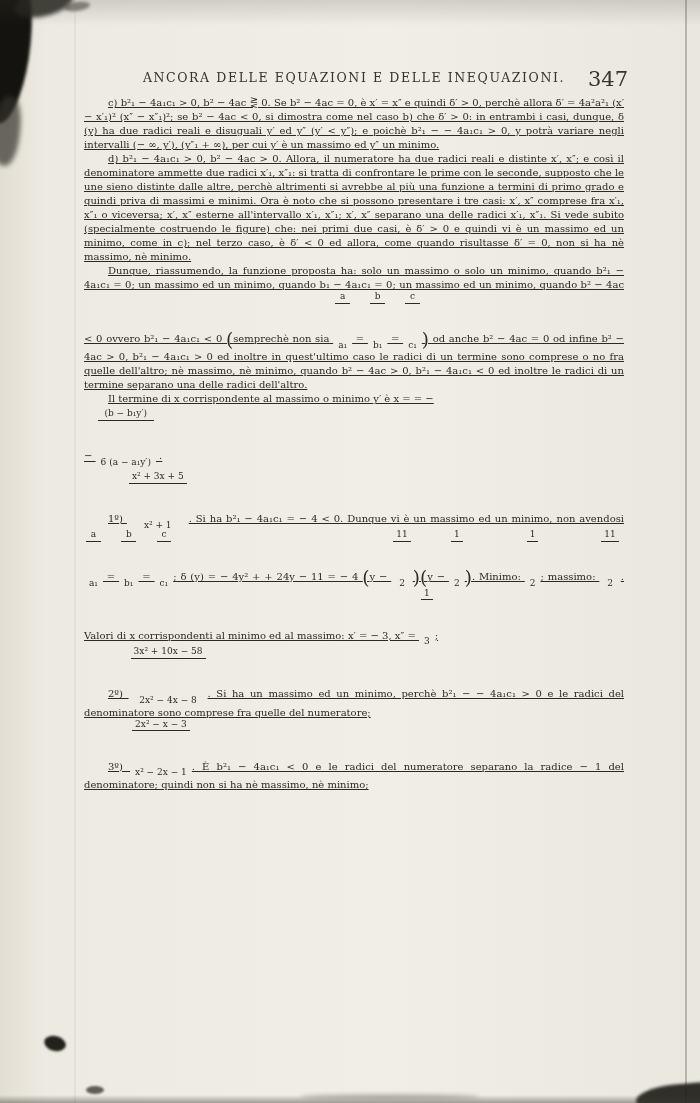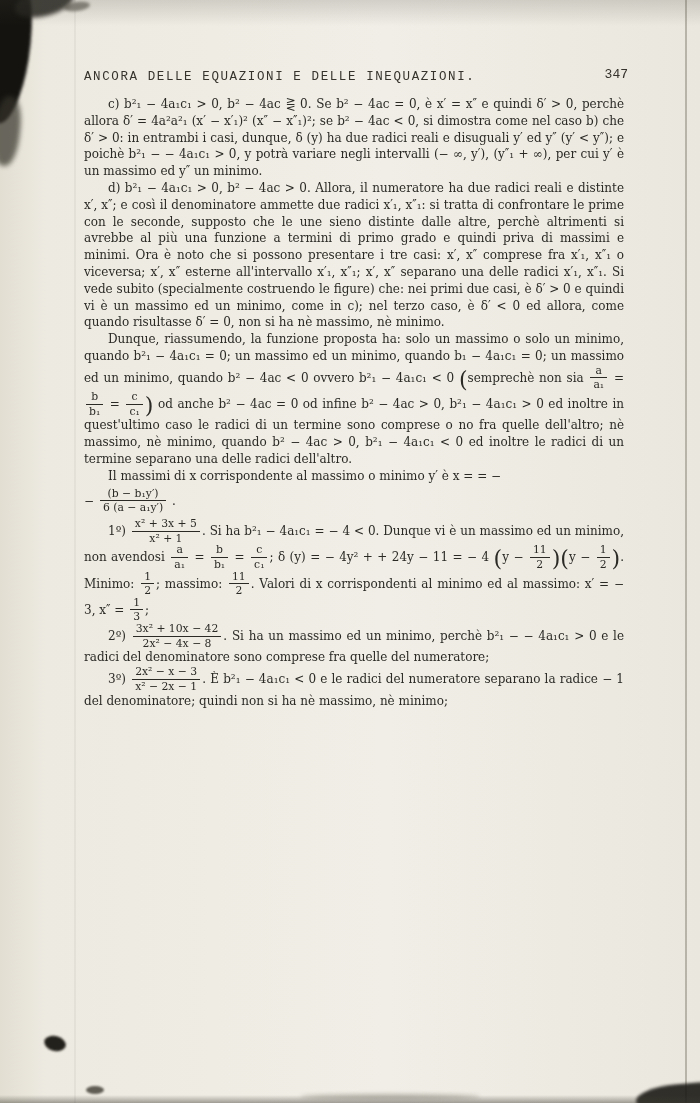--- a/index.html
+++ b/index.html
@@ -8,38 +8,38 @@
     background:linear-gradient(90deg,#e2ded2 0px,#edeae1 45px,#f0eee6 55%,#eae7de 100%);
     font-family:"DejaVu Serif","Liberation Serif","DejaVu Sans",serif;
     color:#2b2a25;
   }
   .page::after{ 
     content:"";position:absolute;left:0;top:0;width:100%;height:26px;
     background:linear-gradient(180deg,rgba(70,68,60,.18),rgba(70,68,60,0));
     pointer-events:none;
   }
   .running-head{
-    position:absolute;left:84px;top:70px;width:540px;
-    font-size:12.5px;letter-spacing:1.6px;color:#35332c;font-family:Liberation Mono, monospace;
+    position:absolute;left:84px;top:70px;width:540px;text-align:center;
+    font-size:12.5px;letter-spacing:1.6px;color:#35332c;
   }
   .running-head .pageno{
-    position:absolute;right:-4px;top:-3px;font-size:13px;letter-spacing:0;
+    position:absolute;right:-4px;top:-3px;font-size:21px;letter-spacing:0;
   }
   .content{
     position:absolute;left:84px;top:96px;width:540px;
-    font-size:12px;line-height:1.40;text-align:justify;
+    font-size:10px;line-height:1.40;text-align:justify;text-decoration:underline;
   }
   .content p{margin:0;text-indent:24px;}
   p.display-math{text-indent:0;margin:3px 0 4px 0;text-align:left;}
   .frac{
     display:inline-block;vertical-align:-0.62em;text-align:center;
     line-height:1.08;font-size:0.90em;margin:0 2px;text-indent:0;
   }
   .frac .num{display:block;padding:0 3px 1px;border-bottom:1px solid #2b2a25;}
-  .frac .den{display:block;padding:1px 3px 0;}
+  .frac .den{display:block;padding:1px 3px 0;margin-top:36px;}
   .big-paren{font-size:1.85em;vertical-align:-0.22em;line-height:0;}
   
   .artifact{position:absolute;pointer-events:none;}
   .a-corner{left:-14px;top:-26px;width:44px;height:150px;background:#14130f;
     border-radius:38% 55% 45% 50%;transform:rotate(9deg);filter:blur(1.5px);}
   .a-corner2{left:14px;top:-10px;width:60px;height:26px;background:#23221c;
     border-radius:50%;transform:rotate(-14deg);filter:blur(2px);opacity:.85;}
   .a-corner3{left:-6px;top:96px;width:26px;height:70px;background:#35332a;
     border-radius:45%;transform:rotate(6deg);filter:blur(2.5px);opacity:.7;}
   .a-topspeck{left:64px;top:2px;width:26px;height:9px;background:#4a483e;
@@ -76,20 +76,20 @@
 
   <div class="running-head">
     <span>ANCORA DELLE EQUAZIONI E DELLE INEQUAZIONI.</span>
     <span class="pageno">347</span>
   </div>
 
   <div class="content">
     <p>c) b²₁ − 4a₁c₁ &gt; 0, b² − 4ac ⋛ 0. Se b² − 4ac = 0, è x′ = x″ e quindi δ′ &gt; 0, perchè allora δ′ = 4a²a²₁ (x′ − x′₁)² (x″ − x″₁)²; se b² − 4ac &lt; 0, si dimostra come nel caso b) che δ′ &gt; 0: in entrambi i casi, dunque, δ (y) ha due radici reali e disuguali y′ ed y″ (y′ &lt; y″); e poichè b²₁ − − 4a₁c₁ &gt; 0, y potrà variare negli intervalli (− ∞, y′), (y″₁ + ∞), per cui y′ è un massimo ed y″ un minimo.</p>
     <p>d) b²₁ − 4a₁c₁ &gt; 0, b² − 4ac &gt; 0. Allora, il numeratore ha due radici reali e distinte x′, x″; e così il denominatore ammette due radici x′₁, x″₁: si tratta di confrontare le prime con le seconde, supposto che le une sieno distinte dalle altre, perchè altrimenti si avrebbe al più una funzione a termini di primo grado e quindi priva di massimi e minimi. Ora è noto che si possono presentare i tre casi: x′, x″ comprese fra x′₁, x″₁ o viceversa; x′, x″ esterne all'intervallo x′₁, x″₁; x′, x″ separano una delle radici x′₁, x″₁. Si vede subito (specialmente costruendo le figure) che: nei primi due casi, è δ′ &gt; 0 e quindi vi è un massimo ed un minimo, come in c); nel terzo caso, è δ′ &lt; 0 ed allora, come quando risultasse δ′ = 0, non si ha nè massimo, nè minimo.</p>
     <p>Dunque, riassumendo, la funzione proposta ha: solo un massimo o solo un minimo, quando b²₁ − 4a₁c₁ = 0; un massimo ed un minimo, quando b₁ − 4a₁c₁ = 0; un massimo ed un minimo, quando b² − 4ac &lt; 0 ovvero b²₁ − 4a₁c₁ &lt; 0 <span class="big-paren">(</span>semprechè non sia <span class="frac"><span class="num">a</span><span class="den">a₁</span></span> = <span class="frac"><span class="num">b</span><span class="den">b₁</span></span> = <span class="frac"><span class="num">c</span><span class="den">c₁</span></span><span class="big-paren">)</span> od anche b² − 4ac = 0 od infine b² − 4ac &gt; 0, b²₁ − 4a₁c₁ &gt; 0 ed inoltre in quest'ultimo caso le radici di un termine sono comprese o no fra quelle dell'altro; nè massimo, nè minimo, quando b² − 4ac &gt; 0, b²₁ − 4a₁c₁ &lt; 0 ed inoltre le radici di un termine separano una delle radici dell'altro.</p>
-    <p>Il massimi di x corrispondente al massimo o minimo y′ è x = = −</p>
+    <p>Il termine di x corrispondente al massimo o minimo y′ è x = = −</p>
     <p class="display-math">− <span class="frac"><span class="num">(b − b₁y′)</span><span class="den">6 (a − a₁y′)</span></span> .</p>
     <p>1º) <span class="frac"><span class="num">x² + 3x + 5</span><span class="den">x² + 1</span></span>. Si ha b²₁ − 4a₁c₁ = − 4 &lt; 0. Dunque vi è un massimo ed un minimo, non avendosi <span class="frac"><span class="num">a</span><span class="den">a₁</span></span> = <span class="frac"><span class="num">b</span><span class="den">b₁</span></span> = <span class="frac"><span class="num">c</span><span class="den">c₁</span></span>; δ (y) = − 4y² + + 24y − 11 = − 4 <span class="big-paren">(</span>y − <span class="frac"><span class="num">11</span><span class="den">2</span></span><span class="big-paren">)</span><span class="big-paren">(</span>y − <span class="frac"><span class="num">1</span><span class="den">2</span></span><span class="big-paren">)</span>. Minimo: <span class="frac"><span class="num">1</span><span class="den">2</span></span>; massimo: <span class="frac"><span class="num">11</span><span class="den">2</span></span>. Valori di x corrispondenti al minimo ed al massimo: x′ = − 3, x″ = <span class="frac"><span class="num">1</span><span class="den">3</span></span>;</p>
-    <p>2º) <span class="frac"><span class="num">3x² + 10x − 42</span><span class="den">2x² − 4x − 8</span></span>. Si ha un massimo ed un minimo, perchè b²₁ − − 4a₁c₁ &gt; 0 e le radici del denominatore sono comprese fra quelle del numeratore;</p>
+    <p>2º) <span class="frac"><span class="num">3x² + 10x − 58</span><span class="den">2x² − 4x − 8</span></span>. Si ha un massimo ed un minimo, perchè b²₁ − − 4a₁c₁ &gt; 0 e le radici del denominatore sono comprese fra quelle del numeratore;</p>
     <p>3º) <span class="frac"><span class="num">2x² − x − 3</span><span class="den">x² − 2x − 1</span></span>. È b²₁ − 4a₁c₁ &lt; 0 e le radici del numeratore separano la radice − 1 del denominatore; quindi non si ha nè massimo, nè minimo;</p>
   </div>
 
 </div>
 
 </body></html>

